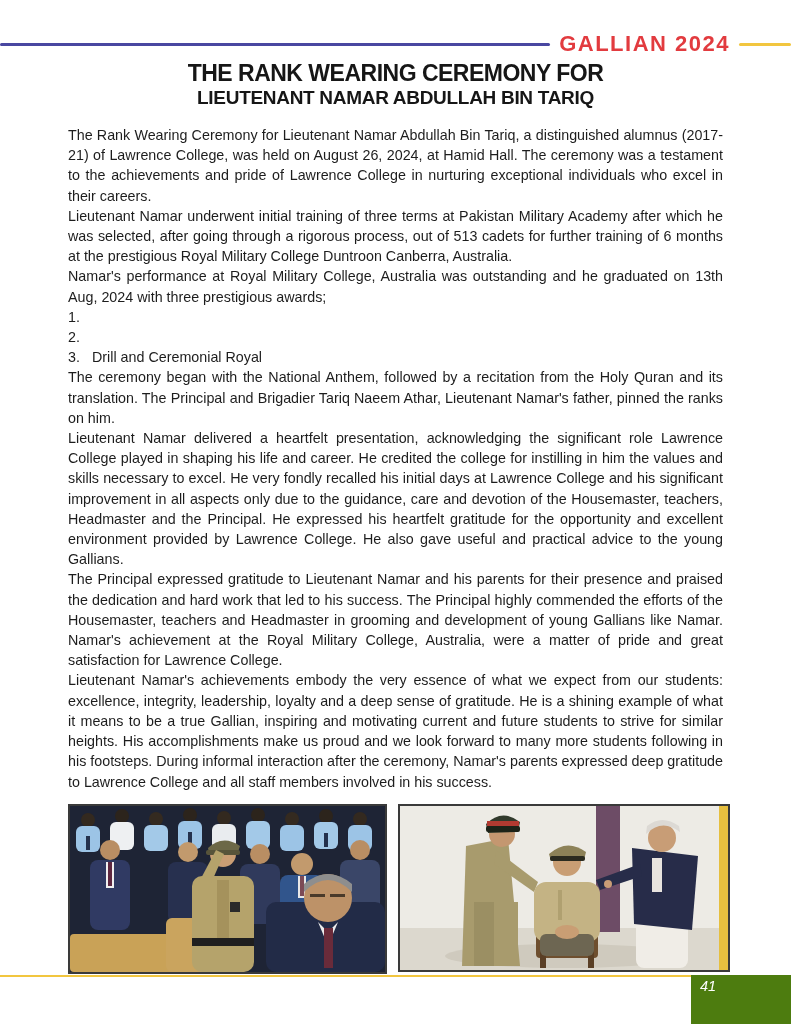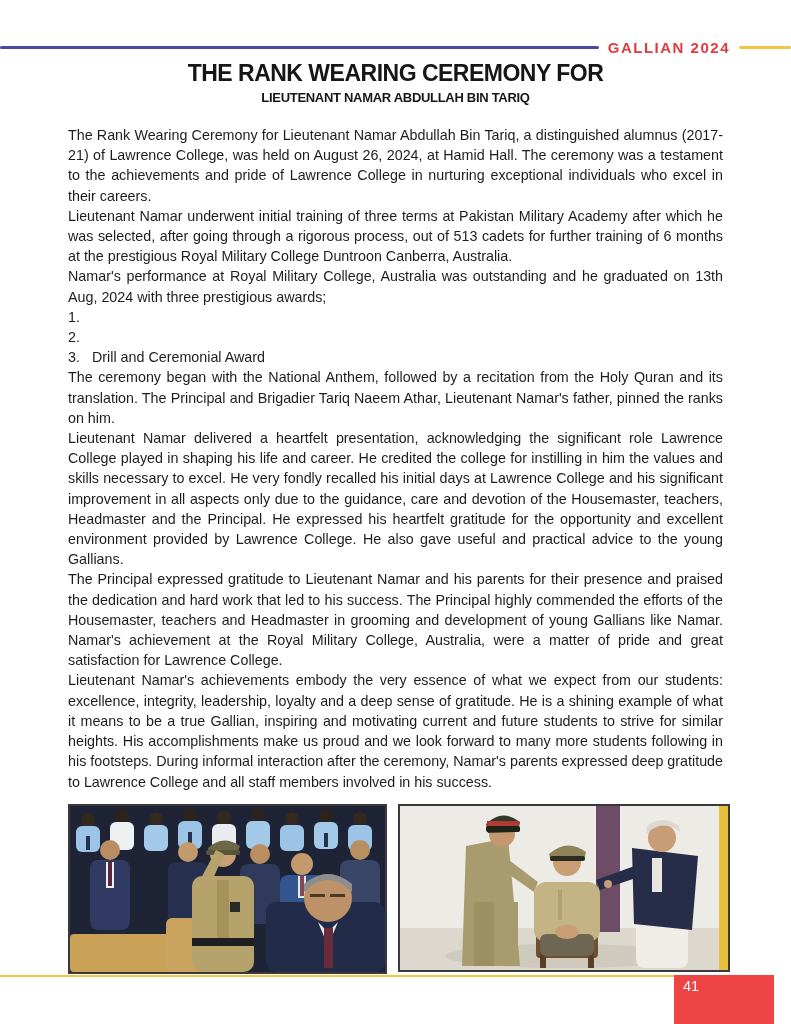--- a/index.html
+++ b/index.html
@@ -14,33 +14,33 @@
   .page { position: absolute; inset: 0; background: #fff; }
 
   
   .header-rule {
     position: absolute; top: 27px; left: 0; right: 0;
     display: flex; align-items: center;
   }
   .rule-left  { flex: 1 1 auto; height: 3px; background: #4947a1; border-radius: 2px; }
   .rule-right { flex: 0 0 52px; height: 3px; background: #f2c63f; border-radius: 2px; }
   .magazine-title {
-    color: #e23b3f; font-weight: bold; font-size: 15px;
-    letter-spacing: 1.5px; margin: 12px 9px; white-space: nowrap;
+    color: #e23b3f; font-weight: bold; font-size: 22px;
+    letter-spacing: 1.5px; margin: 4px 9px; white-space: nowrap;
   }
 
   .content { position: absolute; top: 60px; left: 68px; width: 655px; }
 
   .title-line1 {
     text-align: center; font-weight: bold; color: #161616;
     font-size: 23px; letter-spacing: -0.5px; line-height: 26px;
   }
   .title-line2 {
     text-align: center; font-weight: bold; color: #161616;
-    font-size: 13px; letter-spacing: -0.3px; line-height: 20px; margin-top: 2px;
+    font-size: 19px; letter-spacing: -0.3px; line-height: 20px; margin-top: 2px;
   }
 
   .body-text { margin-top: 17px; }
   .para {
     text-align: justify;
     font-size: 14.3px; line-height: 20.2px; color: #1d1d1d;
   }
   .award-row { display: flex; font-size: 14.3px; line-height: 20.2px; color: #1d1d1d; }
   .award-num { flex: 0 0 24px; }
 
@@ -53,23 +53,23 @@
   .photo-frame svg { display: block; }
   .photo-left-frame  { width: 319px; height: 170px; }
   .photo-right-frame { width: 332px; height: 168px; }
 
   
   .footer-line {
     position: absolute; left: 0; top: 975px; width: 691px; height: 2px;
     background: #f2c63f;
   }
   .page-badge {
-    position: absolute; left: 674px; top: 975px; width: 100px; height: 49px;
-    background: #ef4444; color: #ffffff;
-    font-size: 14.5px; padding: 3px 0 0 9px;
+    position: absolute; left: 691px; top: 975px; width: 100px; height: 49px;
+    background: #4d7c0f; color: #ffffff;
+    font-size: 14.5px; padding: 3px 0 0 9px; font-style: italic;
   }
 </style>
 </head>
 <body>
 
 <div class="page">
 
   <div class="header-rule">
     <div class="rule-left"></div>
     <div class="magazine-title">GALLIAN 2024</div>
@@ -86,21 +86,21 @@
       <p class="para">Namar's performance at Royal Military College, Australia was outstanding and he graduated on 13th Aug, 2024 with three prestigious awards;</p>
 
       <div class="award-row">
         <span class="award-num">1.</span>
       </div>
       <div class="award-row">
         <span class="award-num">2.</span>
       </div>
       <div class="award-row">
         <span class="award-num">3.</span>
-        <span class="award-text">Drill and Ceremonial Award</span>
+        <span class="award-text">Drill and Ceremonial Royal</span>
       </div>
 
       <p class="para">The ceremony began with the National Anthem, followed by a recitation from the Holy Quran and its translation. The Principal and Brigadier Tariq Naeem Athar, Lieutenant Namar's father, pinned the ranks on him.</p>
       <p class="para">Lieutenant Namar delivered a heartfelt presentation, acknowledging the significant role Lawrence College played in shaping his life and career. He credited the college for instilling in him the values and skills necessary to excel. He very fondly recalled his initial days at Lawrence College and his significant improvement in all aspects only due to the guidance, care and devotion of the Housemaster, teachers, Headmaster and the Principal. He expressed his heartfelt gratitude for the opportunity and excellent environment provided by Lawrence College. He also gave useful and practical advice to the young Gallians.</p>
       <p class="para">The Principal expressed gratitude to Lieutenant Namar and his parents for their presence and praised the dedication and hard work that led to his success. The Principal highly commended the efforts of the Housemaster, teachers and Headmaster in grooming and development of young Gallians like Namar. Namar's achievement at the Royal Military College, Australia, were a matter of pride and great satisfaction for Lawrence College.</p>
       <p class="para">Lieutenant Namar's achievements embody the very essence of what we expect from our students: excellence, integrity, leadership, loyalty and a deep sense of gratitude. He is a shining example of what it means to be a true Gallian, inspiring and motivating current and future students to strive for similar heights. His accomplishments make us proud and we look forward to many more students following in his footsteps. During informal interaction after the ceremony, Namar's parents expressed deep gratitude to Lawrence College and all staff members involved in his success.</p>
     </div>
 
     <div class="photo-row">
 

